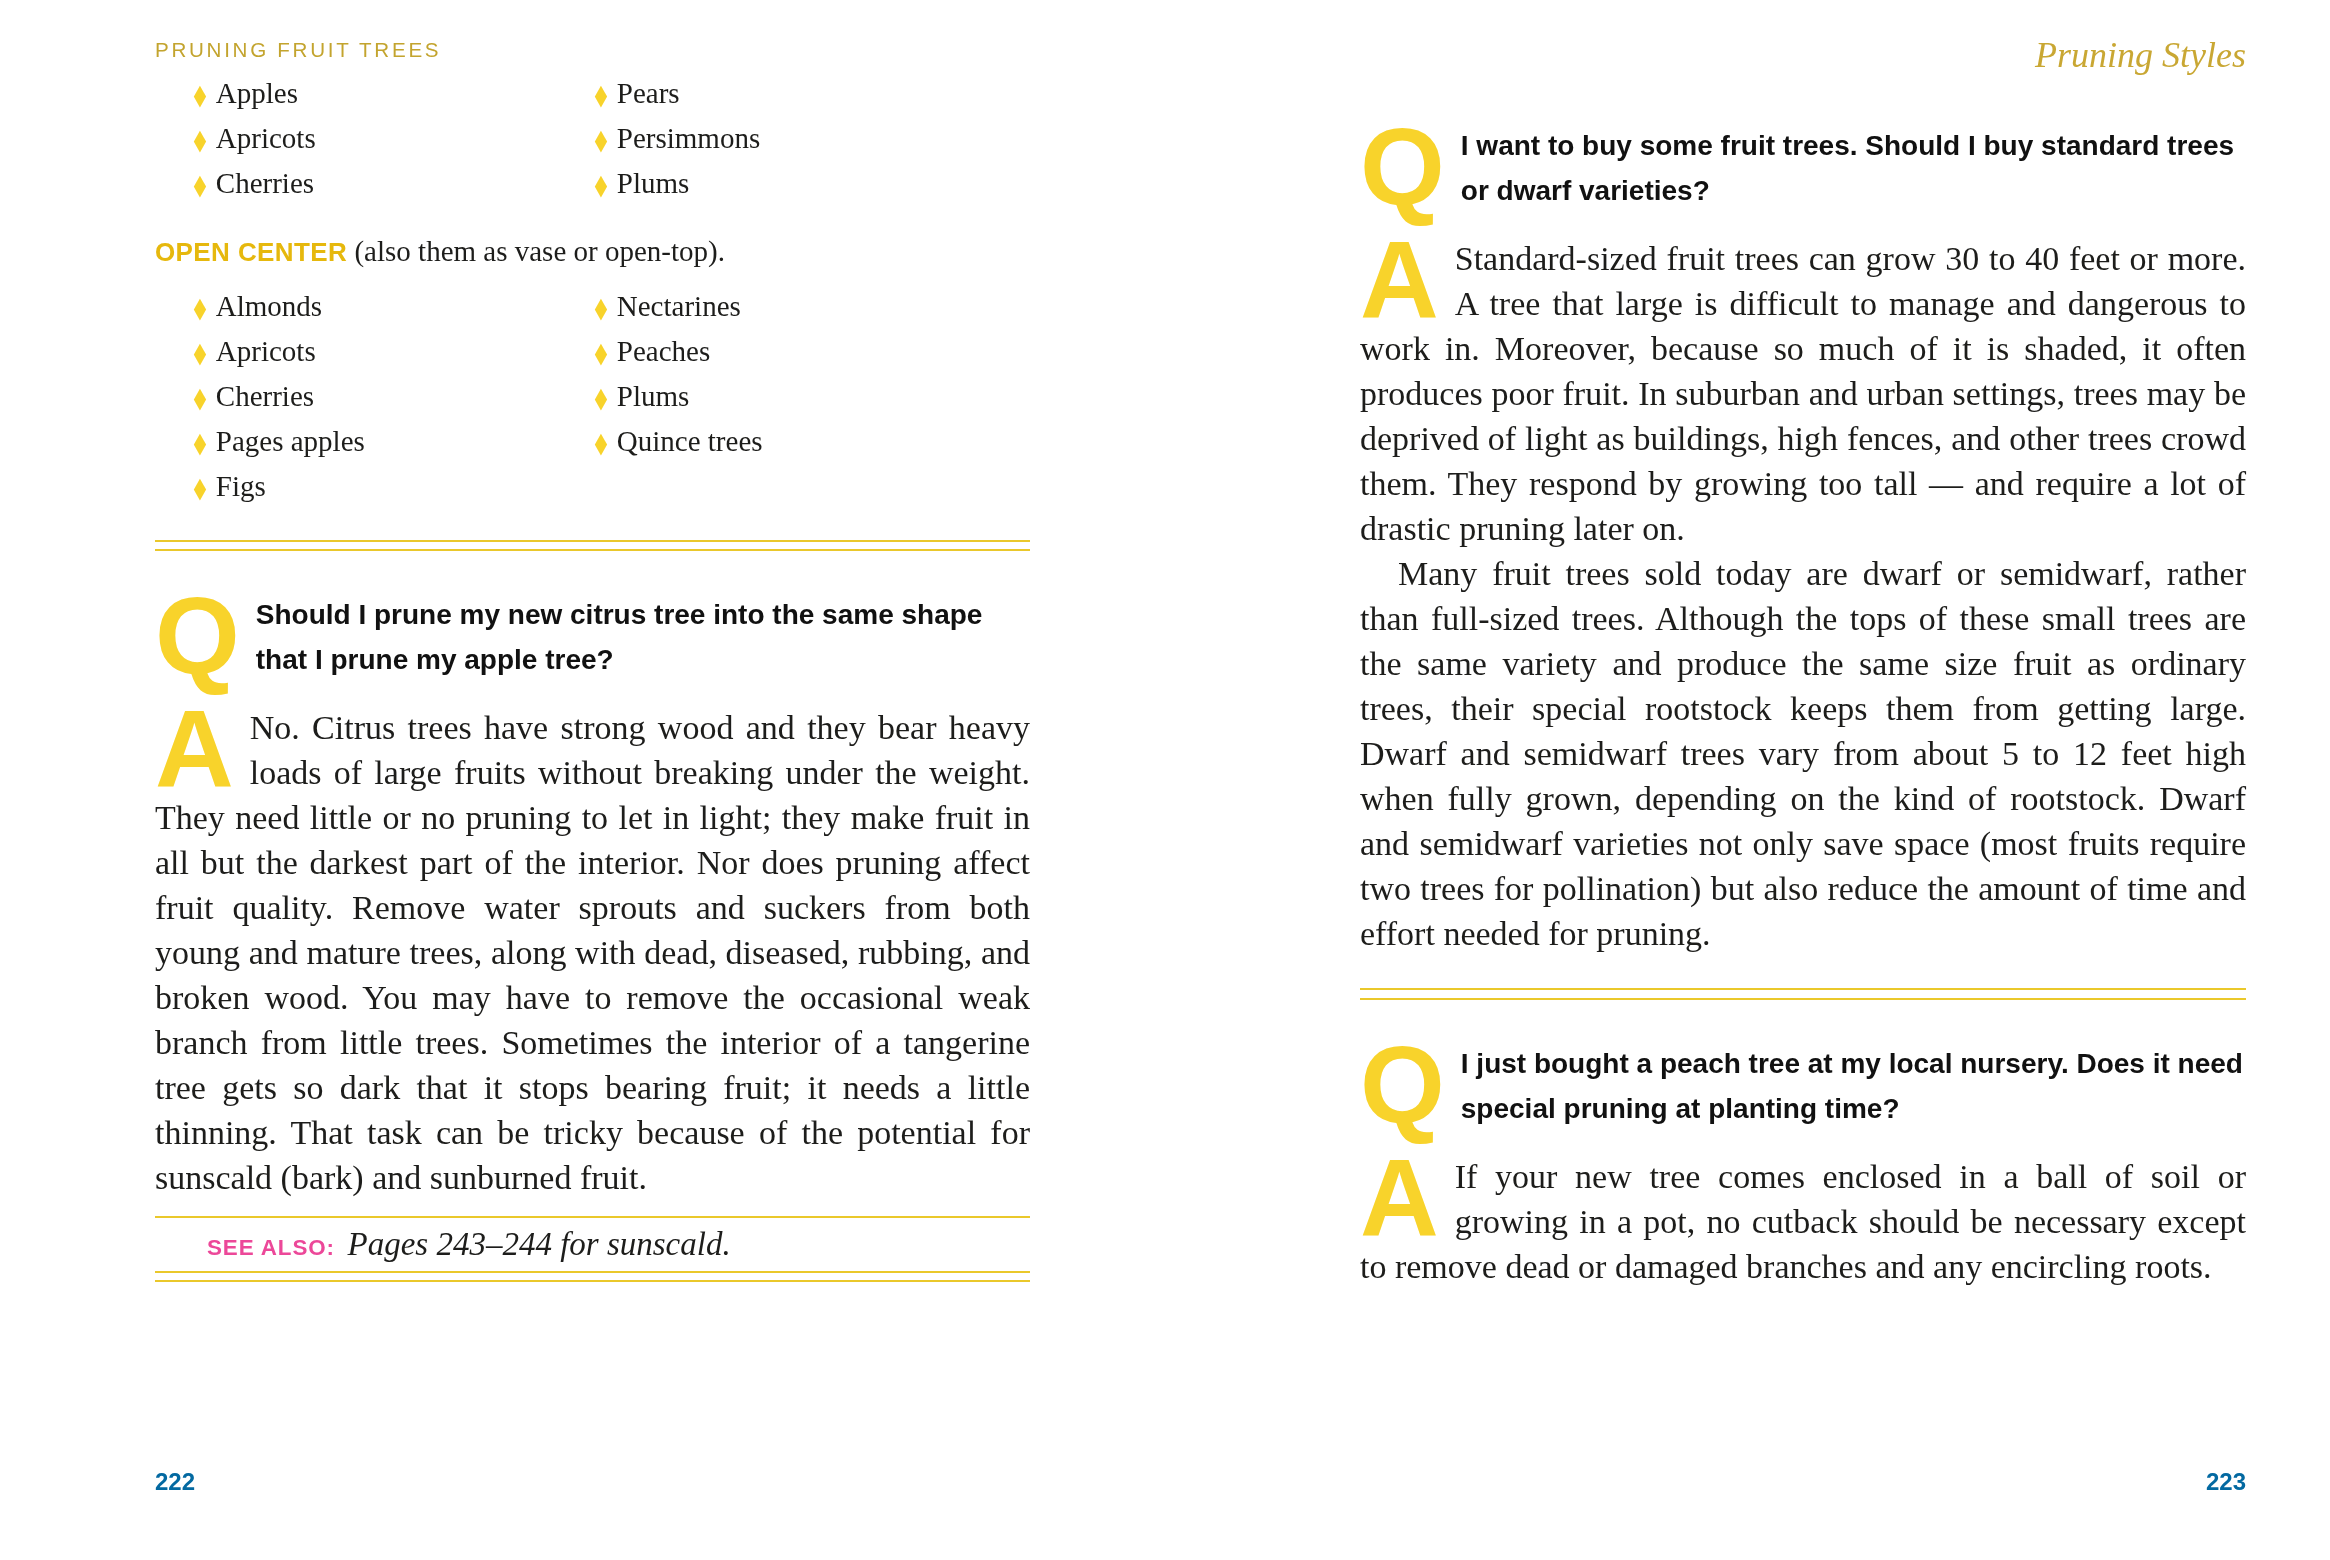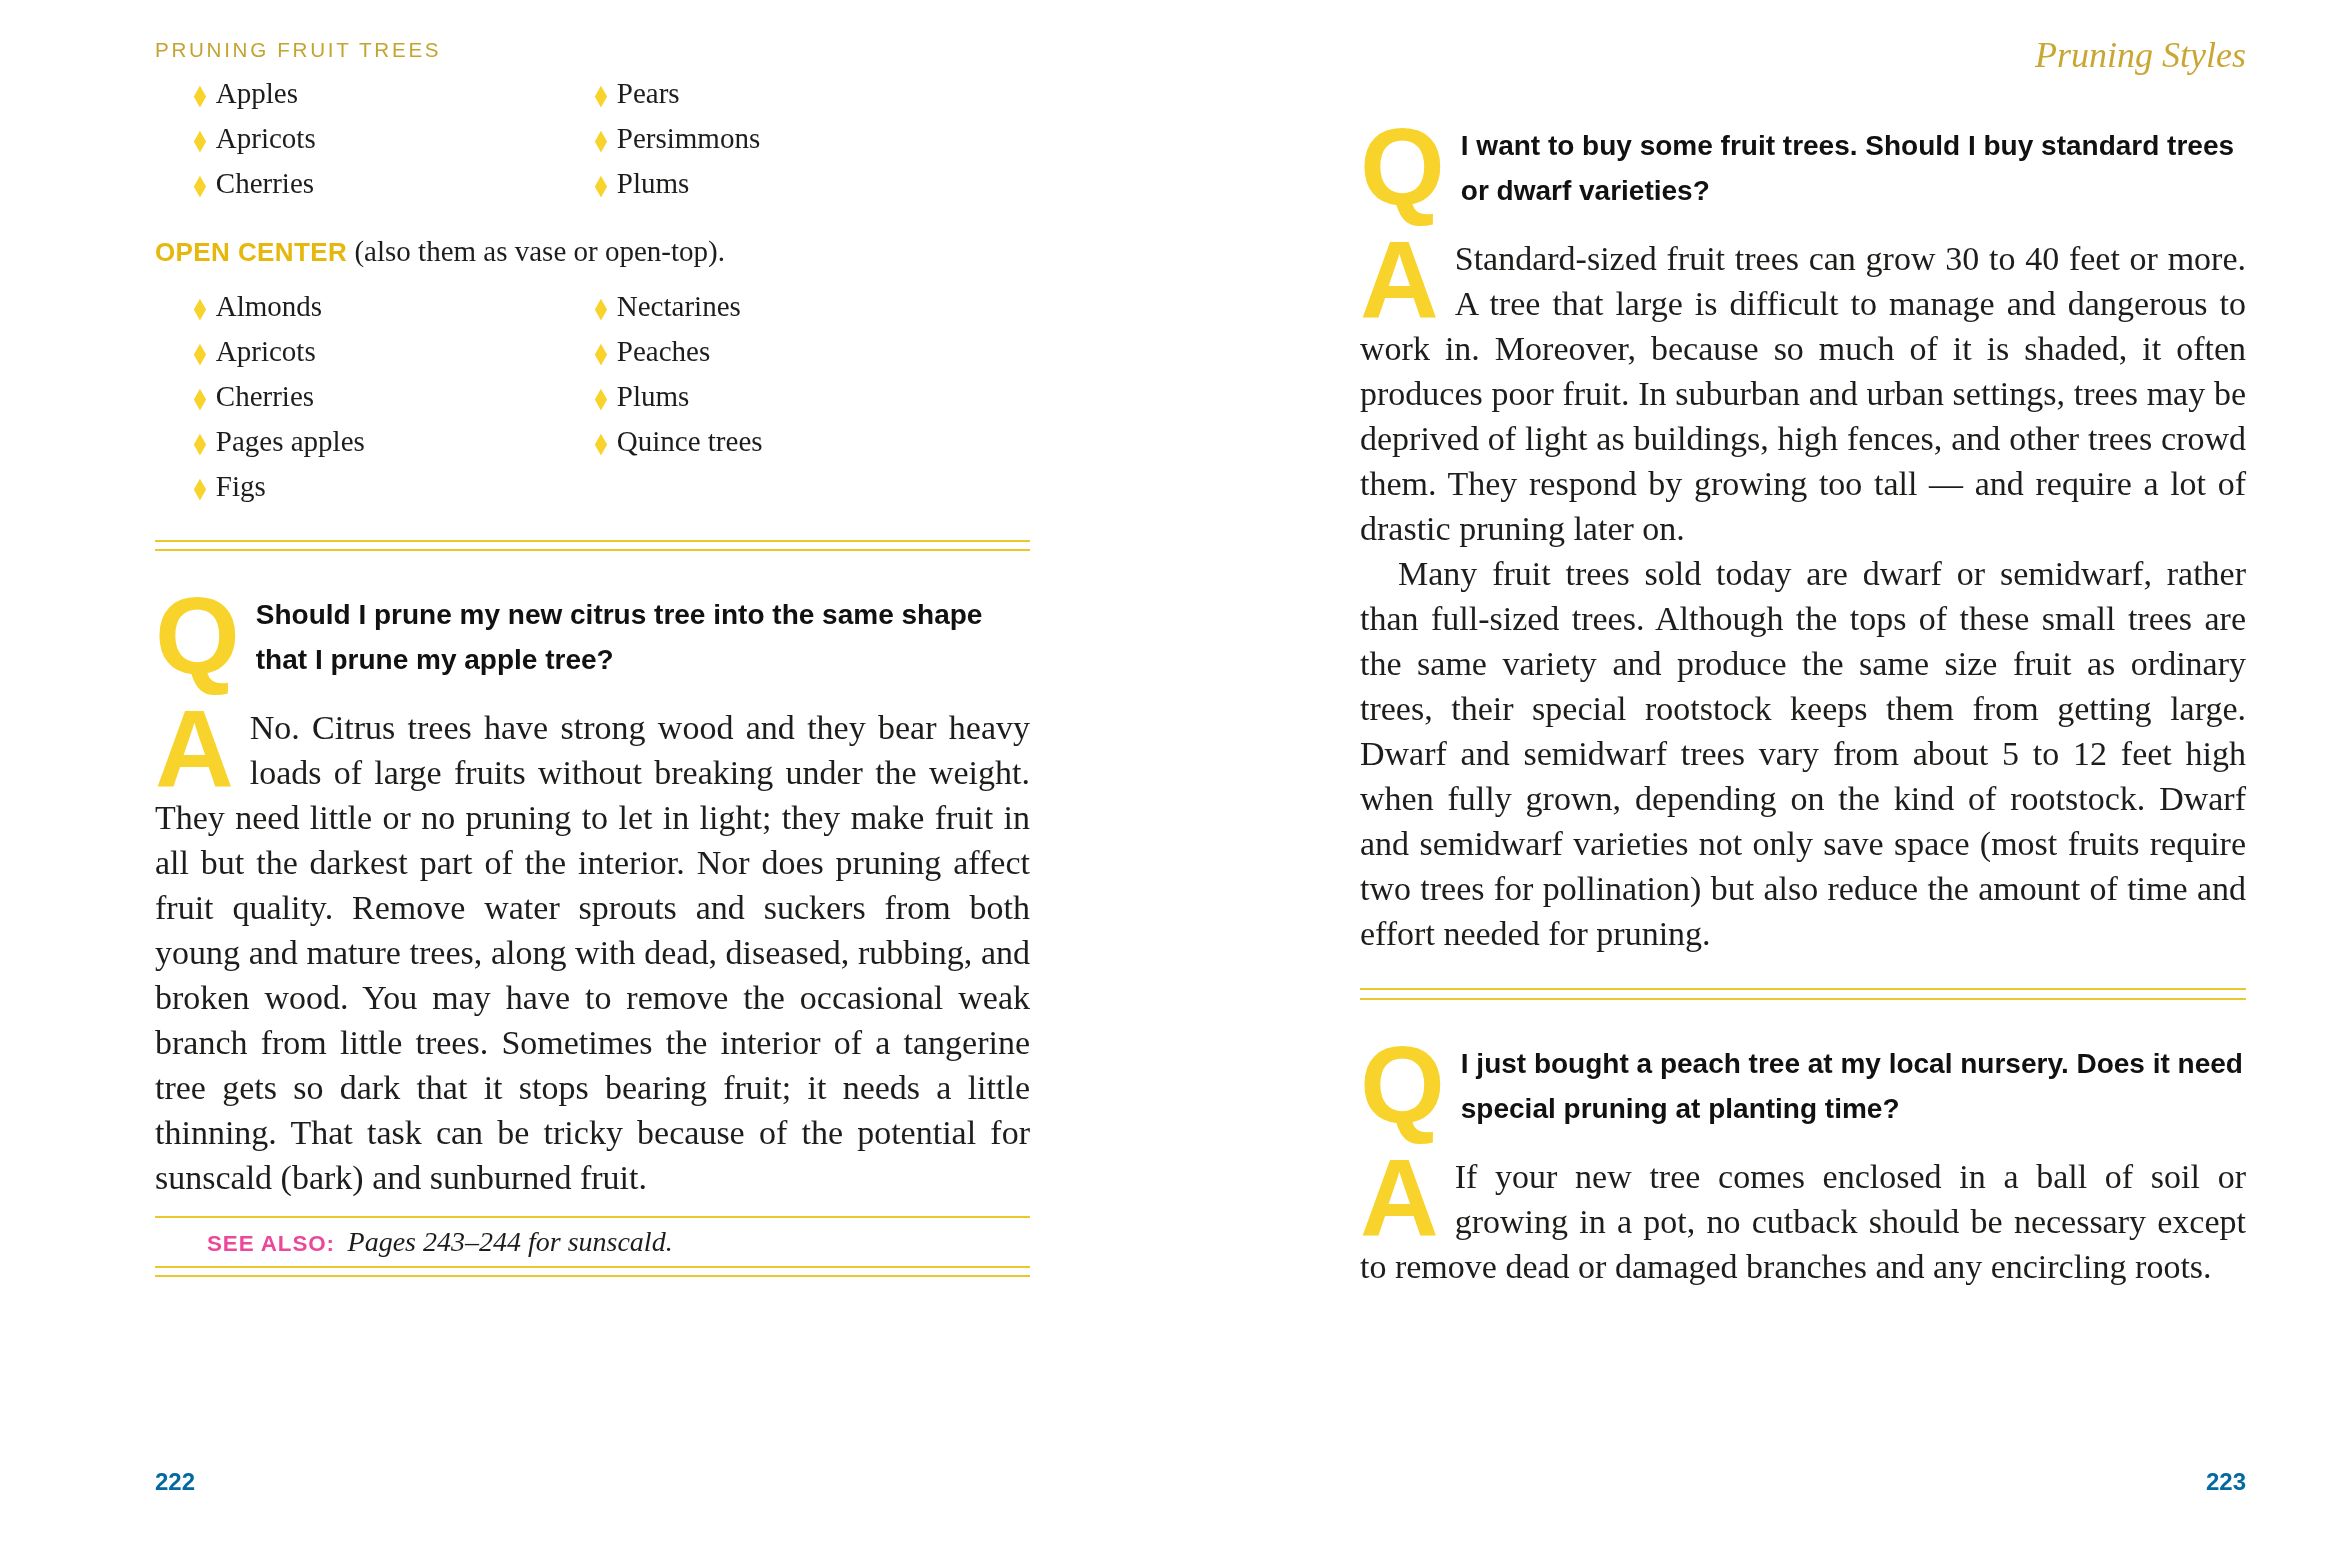--- a/index.html
+++ b/index.html
@@ -68,21 +68,21 @@
   
   .see-also {
     margin-top:16px;
     border-top:2.7px solid #eac82b; border-bottom:2.7px solid #eac82b;
     padding:8px 0 8px 52px;
   }
   .see-also-label {
     font-family:"Liberation Sans", sans-serif; font-weight:700;
     font-size:22.4px; letter-spacing:0.9px; color:#ec4899; margin-right:9px;
   }
-  .see-also-text { font-style:italic; font-size:28px; }
+  .see-also-text { font-style:italic; font-size:33px; }
   .rule-single { margin-top:7.2px; border-top:2.7px solid #eac82b; }
 
   
   .folio {
     position:absolute; top:1468px;
     font-family:"Liberation Sans", sans-serif; font-weight:700; font-size:24px;
     color:#0369a1;
   }
   .folio-left  { left:0; }
   .folio-right { right:0; }

